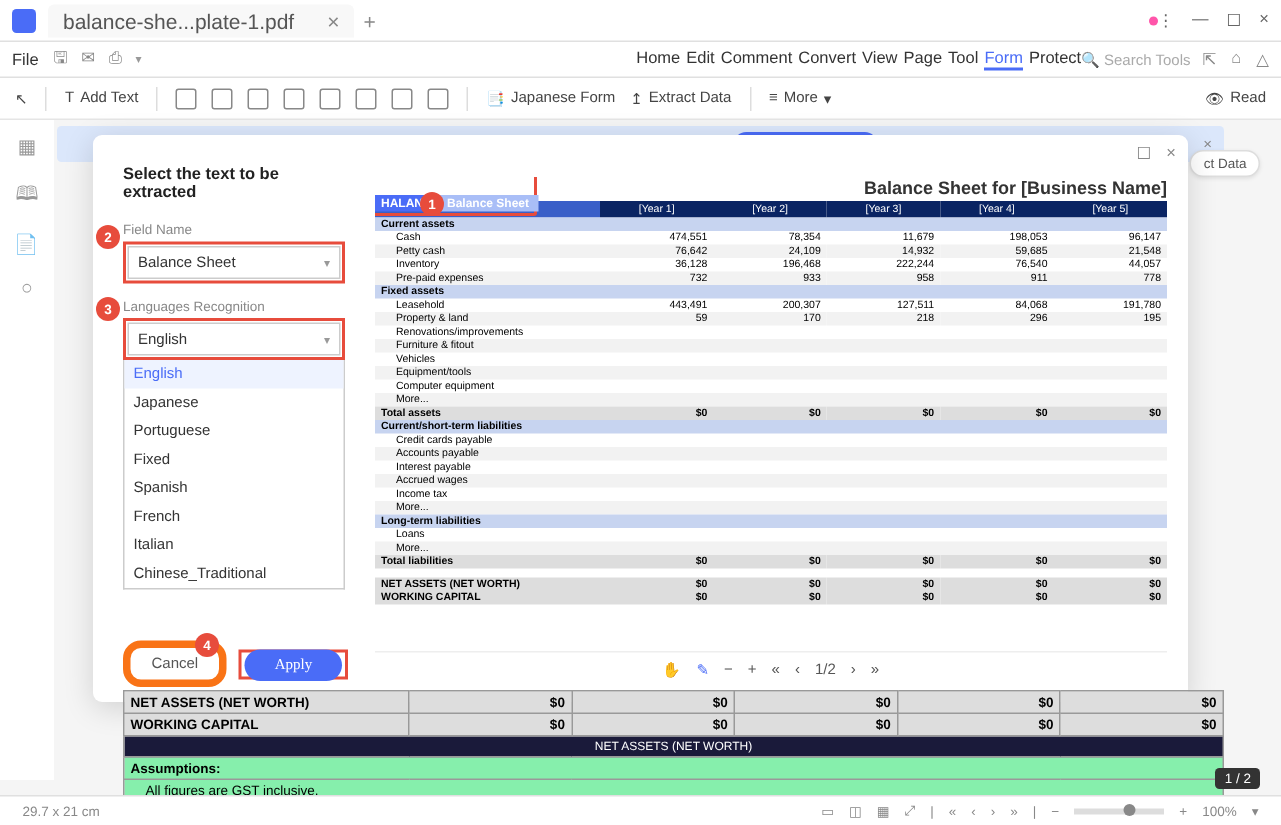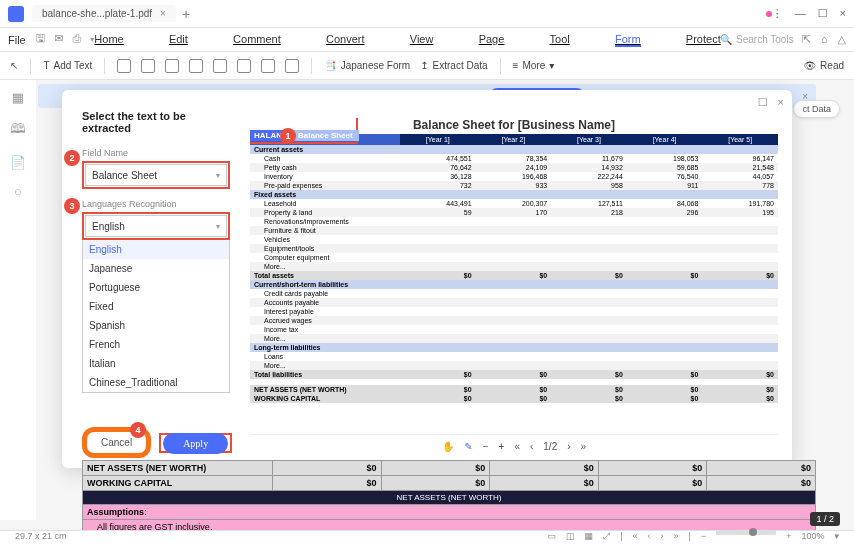--- a/index.html
+++ b/index.html
@@ -1,34 +1,34 @@
 <!DOCTYPE html>
 <html><head>
 <meta charset="utf-8">
 <style>
 * { margin: 0; padding: 0; box-sizing: border-box; font-family: -apple-system, BlinkMacSystemFont, "Segoe UI", Arial, sans-serif; }
 body { background: #f5f5f5; width: 854px; height: 550px; overflow: hidden; position: relative; font-size: 11px; }
 
 
 .titlebar { height: 28px; background: #fff; display: flex; align-items: center; padding: 0 8px; border-bottom: 1px solid #e0e0e0; }
 .titlebar .app-icon { width: 16px; height: 16px; background: #4a6cf7; border-radius: 3px; margin-right: 8px; }
-.titlebar .tab { display: flex; align-items: flex-end; padding: 3px 10px; background: #f8f8f8; border-radius: 4px 4px 0 0; font-size: 10px; color: #555; }
+.titlebar .tab { display: flex; align-items: flex-end; padding: 3px 10px; background: #f8f8f8; border-radius: 4px 4px 0 0; font-size: 14px; color: #555; gap: 14px; }
 .titlebar .tab-close { margin-left: 8px; color: #888; cursor: pointer; }
 .titlebar .tab-add { margin-left: 6px; color: #888; font-size: 14px; cursor: pointer; }
 .titlebar .spacer { flex: 1; }
 .titlebar .win-btns { display: flex; gap: 12px; color: #666; }
 .titlebar .win-btns span { cursor: pointer; font-size: 11px; }
 .titlebar .dot { width:6px; height:6px; border-radius:50%; display:inline-block; }
 
 
 .menubar { height: 24px; background: #fff; display: flex; align-items: center; padding: 0 8px; border-bottom: 1px solid #e0e0e0; font-size: 11px; }
 .menubar .file { margin-right: 10px; color: #333; }
 .menubar .mb-icons span { margin-right: 6px; color: #888; }
 .menubar .mb-icons::after { content:"▾"; color:#999; font-size:8px; }
-.menubar .tabs { flex: 1; display: flex; justify-content: space-between; gap: 16px; text-decoration: underline; }
+.menubar .tabs { flex: 1; display: flex; justify-content: flex-end; gap: 4px; }
 .menubar .tabs span { color: #333; cursor: pointer; }
 .menubar .tabs .active { color: #4a6cf7; border-bottom: 2px solid #4a6cf7; font-weight:500; }
 .menubar .search { color: #aaa; font-size: 10px; margin-right: 8px; }
 .menubar .search::before { content:"🔍 "; }
 .menubar .right-ic { display:flex; gap:10px; color:#888; }
 
 
 .toolbar { height: 28px; background: #fff; display: flex; align-items: center; padding: 0 10px; border-bottom: 1px solid #e5e5e5; font-size: 10px; color: #444; gap: 10px; }
 .toolbar .tb-item { display:flex; align-items:center; gap:4px; cursor:pointer; }
 .toolbar .ic { display:inline-block; width:14px; height:14px; border:1px solid #888; border-radius:2px; }
@@ -61,48 +61,48 @@
 
 .mod-buttons { margin-top:auto; display:flex; gap:8px; align-items:center; }
 .btn-cancel { padding:5px 14px; border:5px solid #f97316; border-radius:12px; font-size:10px; color:#555; cursor:pointer; }
 .btn-apply { padding:5px 20px; background:#4a6cf7; color:#fff; border-radius:12px; font-size:10px; cursor:pointer;font-family:Liberation Serif, serif; }
 
 
 .callout { width:16px; height:16px; background:#e74c3c; color:#fff; border-radius:50%; font-size:9px; font-weight:bold; display:flex; align-items:center; justify-content:center; position:absolute; z-index:10; }
 
 
 .sheet { flex:1; overflow:auto; font-size:8px; position:relative; }
-.sheet-title { font-size:12px; font-weight:bold; text-align:center; color:#333; margin-bottom:2px; position:relative; }
+.sheet-title { font-size:12px; font-weight:bold; text-align:right; color:#333; margin-bottom:2px; position:relative; }
 .sheet-title .overlay { position:absolute; left:0; top:12px; background:#4a6cf7; color:#fff; font-size:8px; padding:1px 4px; }
 .sheet-title .overlay2 { position:absolute; left:42px; top:12px; background:#a9bef7; color:#fff; font-size:8px; padding:1px 6px; }
 .sheet-title .red-wrap { position:absolute; left:-2px; top:-2px; width:110px; height:28px; border:2px solid #e74c3c; border-radius:2px; }
 .tbl { width:100%; border-collapse:collapse; font-size:7px; }
 .tbl th { background:#0a2463; color:#fff; padding:2px; text-align:center; font-weight:normal; }
 .tbl th.first { background:#3a5fc8; text-align:left; padding-left:4px; }
 .tbl td { padding:1px 4px; border-bottom:0; }
 .tbl td.num { text-align:right; }
 .tbl tr.hdr td { background:#c7d4f0; font-weight:bold; }
 .tbl tr.total td { background:#ddd; font-weight:bold; }
 .tbl tr.alt td { background:#f2f2f2; }
 .tbl td.indent { padding-left:14px; }
 
 .preview-toolbar { height:24px; border-top:1px solid #eee; display:flex; align-items:center; justify-content:center; gap:10px; font-size:10px; color:#555; }
 
 
 .bg-doc { position:absolute; left:82px; right:38px; top:460px; font-size:9px; }
 .bg-doc table { width:100%; border-collapse:collapse; }
-.bg-doc td { border:1px solid #999; padding:2px 4px; background:#f9a8d4; }
+.bg-doc td { border:1px solid #999; padding:2px 4px; background:#86efac; }
 .bg-doc tr.grey td { background:#ddd; font-weight:bold; }
 .bg-doc tr.black td { background:#1a1a3a; color:#fff; text-align:center; font-size:8px; }
 .bg-doc td.num { text-align:right; }
 
 .page-badge { position:absolute; right:14px; bottom:24px; background:#333; color:#fff; font-size:9px; padding:2px 6px; border-radius:3px; }
 
 
-.statusbar { position:absolute; bottom:0; left:0; right:0; height:20px; background:#fff; border-top:1px solid #e0e0e0; display:flex; align-items:flex-start; padding:0 10px; font-size:9px; color:#888; }
+.statusbar { position:absolute; bottom:0; left:0; right:0; height:20px; background:#fff; border-top:1px solid #e0e0e0; display:flex; align-items:center; padding:0 10px; font-size:9px; color:#888; }
 .statusbar .grow { flex:1; }
 .statusbar span { margin:0 5px; }
 
 .pill-ext { position:absolute; right:14px; top:100px; background:#fff; border:1px solid #ddd; border-radius:10px; padding:3px 8px; font-size:9px; color:#555; box-shadow:0 1px 3px rgba(0,0,0,0.1); }
 </style>
 </head>
 <body>
 
 <div class="titlebar">
   <div class="app-icon"></div>

